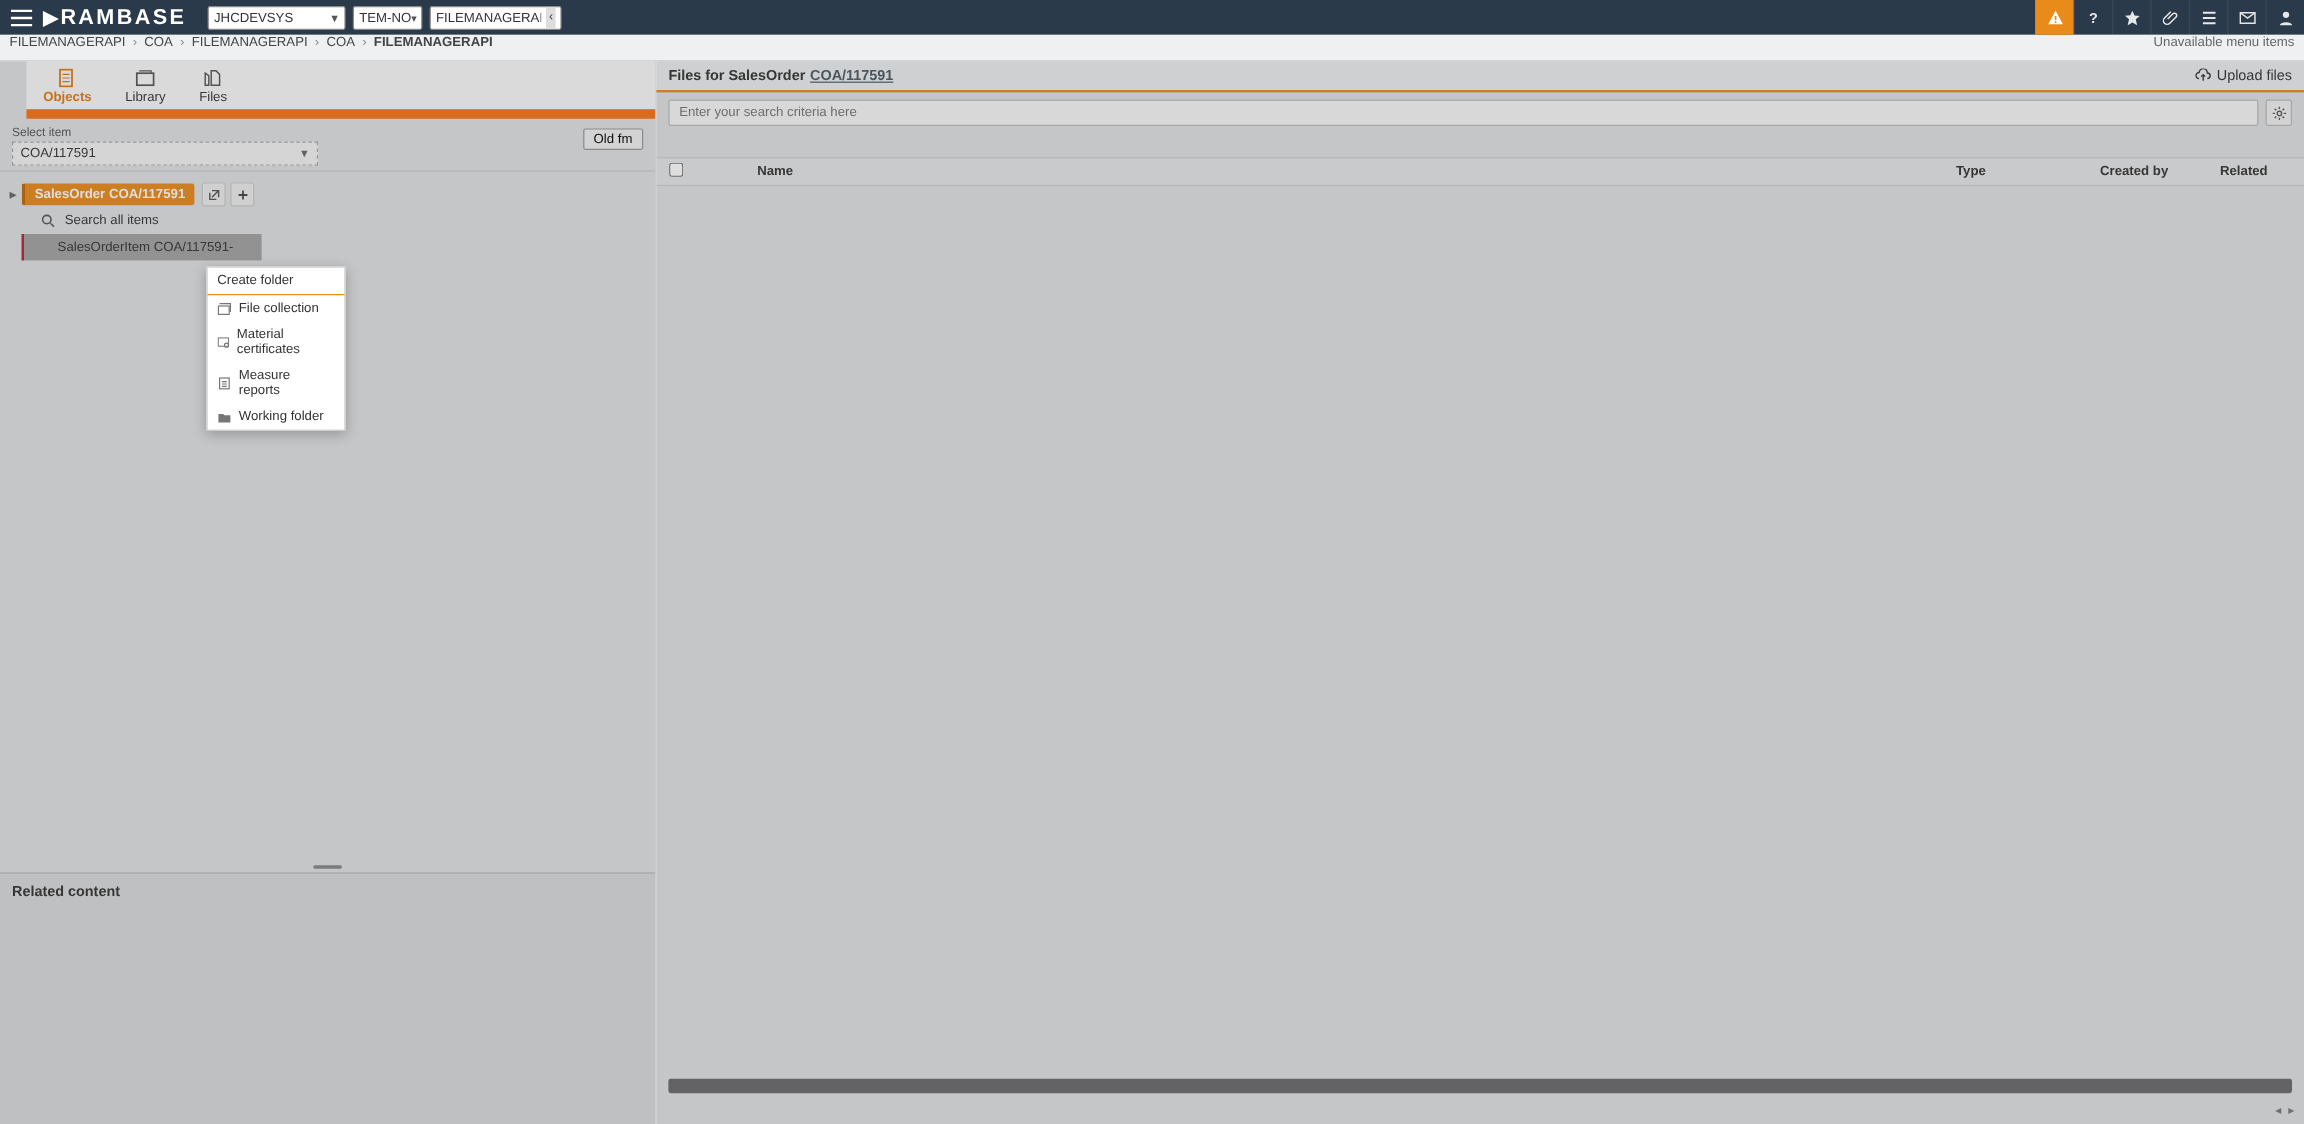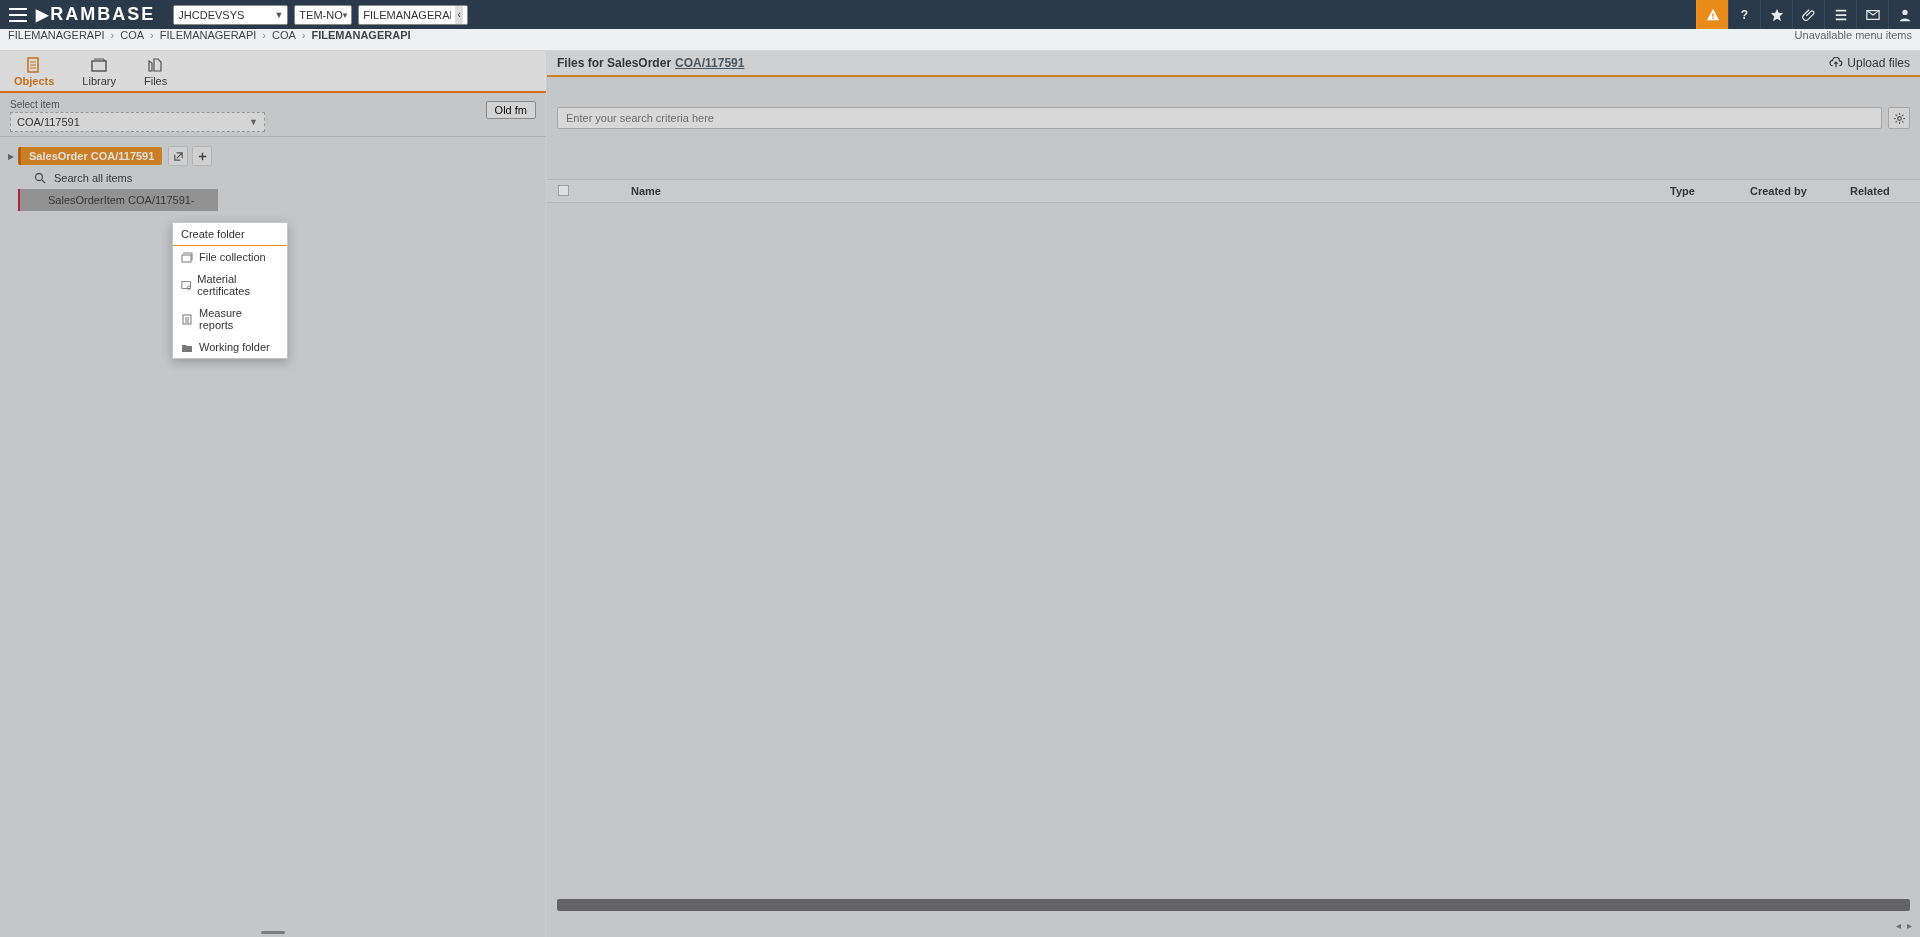--- a/index.html
+++ b/index.html
@@ -26,27 +26,27 @@
 
 .breadcrumb-row { height: 22px; background: #eef0f2; border-bottom: 1px solid #d4d4d4; display: flex; padding: 0 8px; font-size: 11px; color: #444; }
 .breadcrumb-row .crumb { cursor: pointer; }
 .breadcrumb-row .sep { margin: 0 6px; color: #888; }
 .breadcrumb-row .crumb.active { font-weight: 700; }
 .breadcrumb-row .right { margin-left: auto; color: #666; font-size: 11px; }
 
 
 .main { display: flex; height: calc(937px - 29px - 22px); }
 .left-panel { width: 547px; background: #e1e2e4; border-right: 1px solid #ccc; display: flex; flex-direction: column; position: relative; }
-.right-panel { flex: 1; background: #e1e2e4; display: flex; flex-direction: column; position: relative; gap: 24px; }
+.right-panel { flex: 1; background: #e1e2e4; display: flex; flex-direction: column; position: relative; }
 
 
 .dim-overlay { position: absolute; inset: 0; background: rgba(70,70,70,0.18); pointer-events: none; z-index: 5; }
 
 
-.left-tabs { display: flex; border-bottom: 2px solid #f97316; background: #fafafa; }
+.left-tabs { display: flex; border-bottom: 8px solid #f97316; background: #fafafa; margin-left: 22px; }
 .left-tab { padding: 6px 14px 4px; text-align: center; cursor: pointer; color: #333; font-size: 11px; }
 .left-tab.active { color: #e07b10; font-weight: 600; }
 .left-tab .ticon { display: flex; justify-content: center; margin-bottom: 2px; }
 .left-tab svg { width: 18px; height: 16px; }
 
 
 .select-area { padding: 6px 10px 4px; border-bottom: 1px solid #c8c8c8; position: relative; }
 .select-label { font-size: 10px; color: #555; }
 .select-combo { border: 1px dashed #aaa; background: #f4f4f4; height: 20px; display: flex; align-items: center; padding: 0 6px; font-size: 11px; color: #333; margin-top: 2px; justify-content: space-between; width: 255px; }
 .oldfm-btn { position: absolute; right: 10px; top: 8px; border: 1px solid #999; background: #f2f2f2; padding: 2px 8px; font-size: 11px; border-radius: 2px; cursor: pointer; }
@@ -78,21 +78,21 @@
 .search-row { padding: 6px 10px; display: flex; gap: 6px; align-items: center; }
 .search-input { flex: 1; height: 22px; border: 1px solid #bbb; background: #f8f8f8; padding: 0 8px; font-size: 11px; color: #666; border-radius: 2px; }
 .gear-btn { width: 22px; height: 22px; border: 1px solid #bbb; background: #f2f2f2; display: flex; align-items: center; justify-content: center; border-radius: 2px; cursor: pointer; }
 .gear-btn svg { width: 13px; height: 13px; }
 
 .grid-head { display: flex; align-items: center; height: 24px; padding: 0 10px; border-top: 1px solid #cfcfcf; border-bottom: 1px solid #cfcfcf; background: #e6e7e8; font-size: 11px; font-weight: 600; color: #333; margin-top: 20px; }
 .gh-check { width: 24px; }
 .gh-check input { transform: scale(0.9); }
 .gh-name { flex: 1; padding-left: 50px; }
 .gh-type { width: 80px; }
-.gh-created { width: 90px; }
+.gh-created { width: 90px; margin-left: 40px; }
 .gh-version { width: 60px; margin-left: 10px; }
 
 .grid-body { flex: 1; background: #e1e2e4; position: relative; }
 .grid-scroll { position: absolute; bottom: 26px; left: 10px; right: 10px; height: 12px; background: #696a6c; border-radius: 2px; }
 .pager { position: absolute; bottom: 6px; right: 8px; font-size: 10px; color: #777; display: flex; gap: 6px; }
 
 
 .ctx-menu { position: absolute; top: 222px; left: 172px; width: 116px; background: #fff; border: 1px solid #c7c7c7; box-shadow: 0 3px 10px rgba(0,0,0,0.25); z-index: 100; font-size: 11px; color: #333; }
 .ctx-header { padding: 5px 8px; border-bottom: 1px solid #e88b1a; color: #333; }
 .ctx-item { padding: 5px 8px; display: flex; align-items: center; gap: 6px; cursor: pointer; }
@@ -244,20 +244,23 @@
             <path d="M8 8l3 3" stroke="#555" stroke-width="1.3"></path>
           </svg>
         <span>Search all items</span>
       </div>
       <div class="tree-row child">
         <span>SalesOrderItem COA/117591-</span>
       </div>
     </div>
 
     <div class="split-handle"></div>
+    <div class="related-panel">
+      <div class="related-title">Related content</div>
+    </div>
   </div>
 
   <div class="right-panel">
     <div class="dim-overlay"></div>
 
     <div class="right-header">
       <span class="title-plain">Files for SalesOrder</span>
       <span class="title-link">COA/117591</span>
       <div class="upload-btn">
         <svg viewBox="0 0 16 14">

